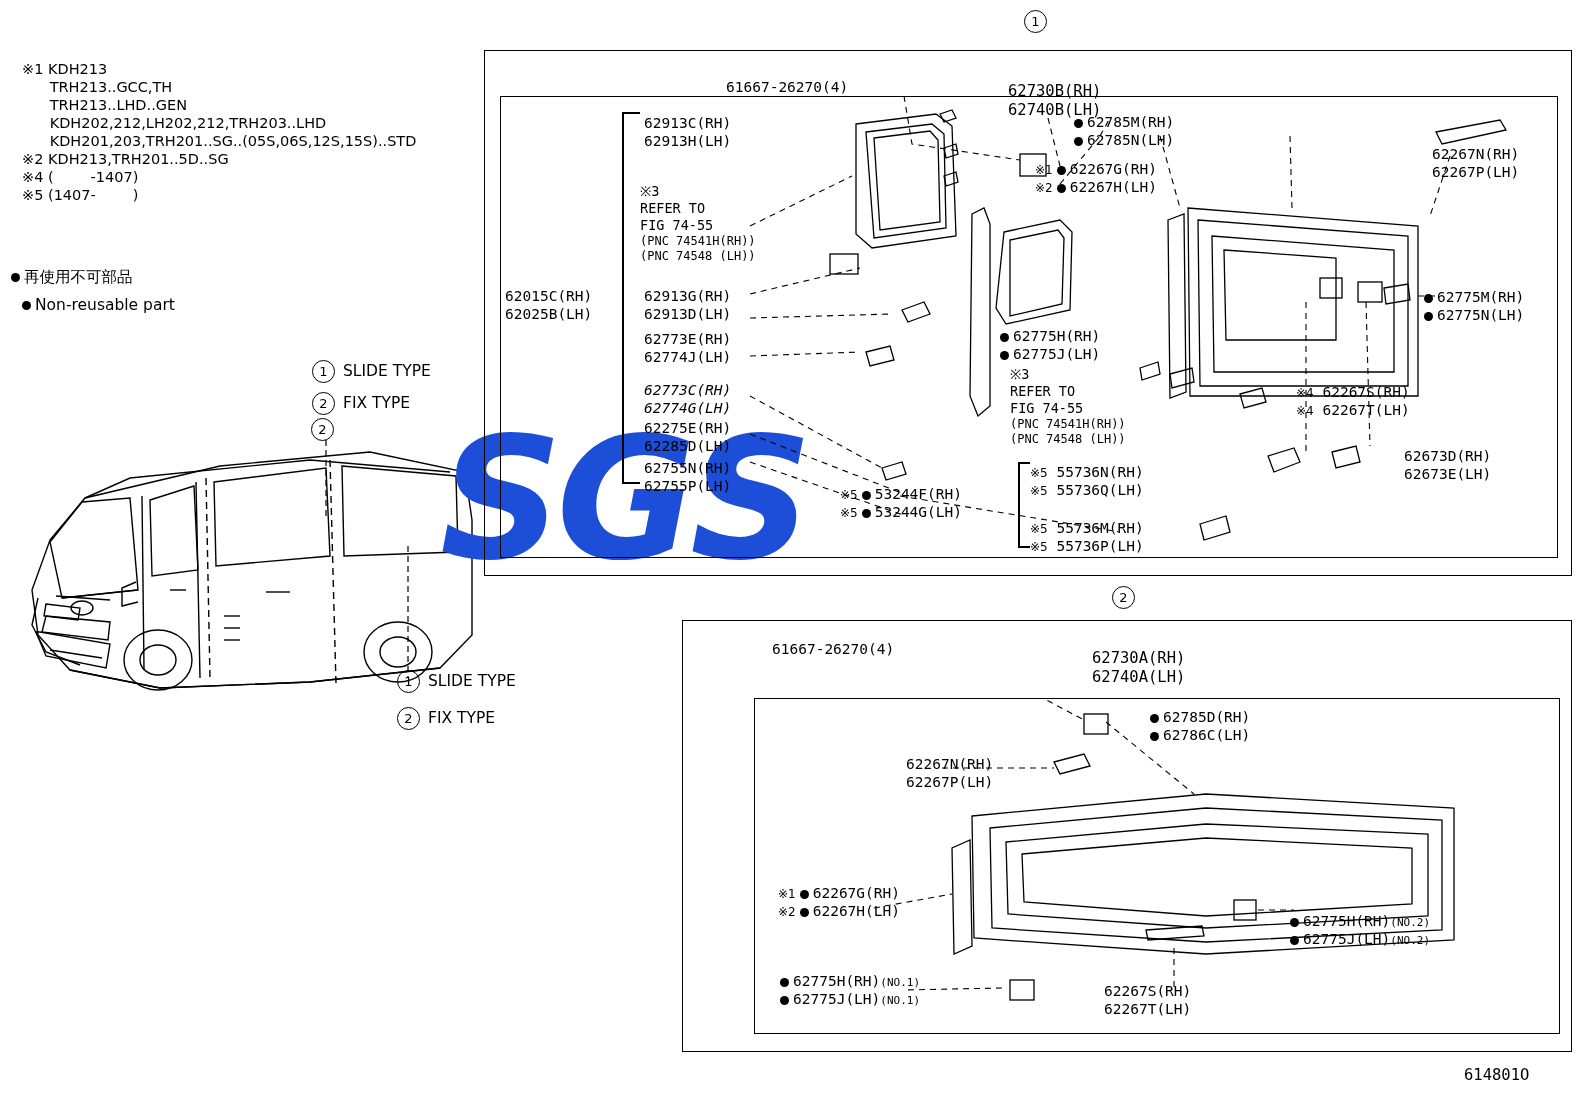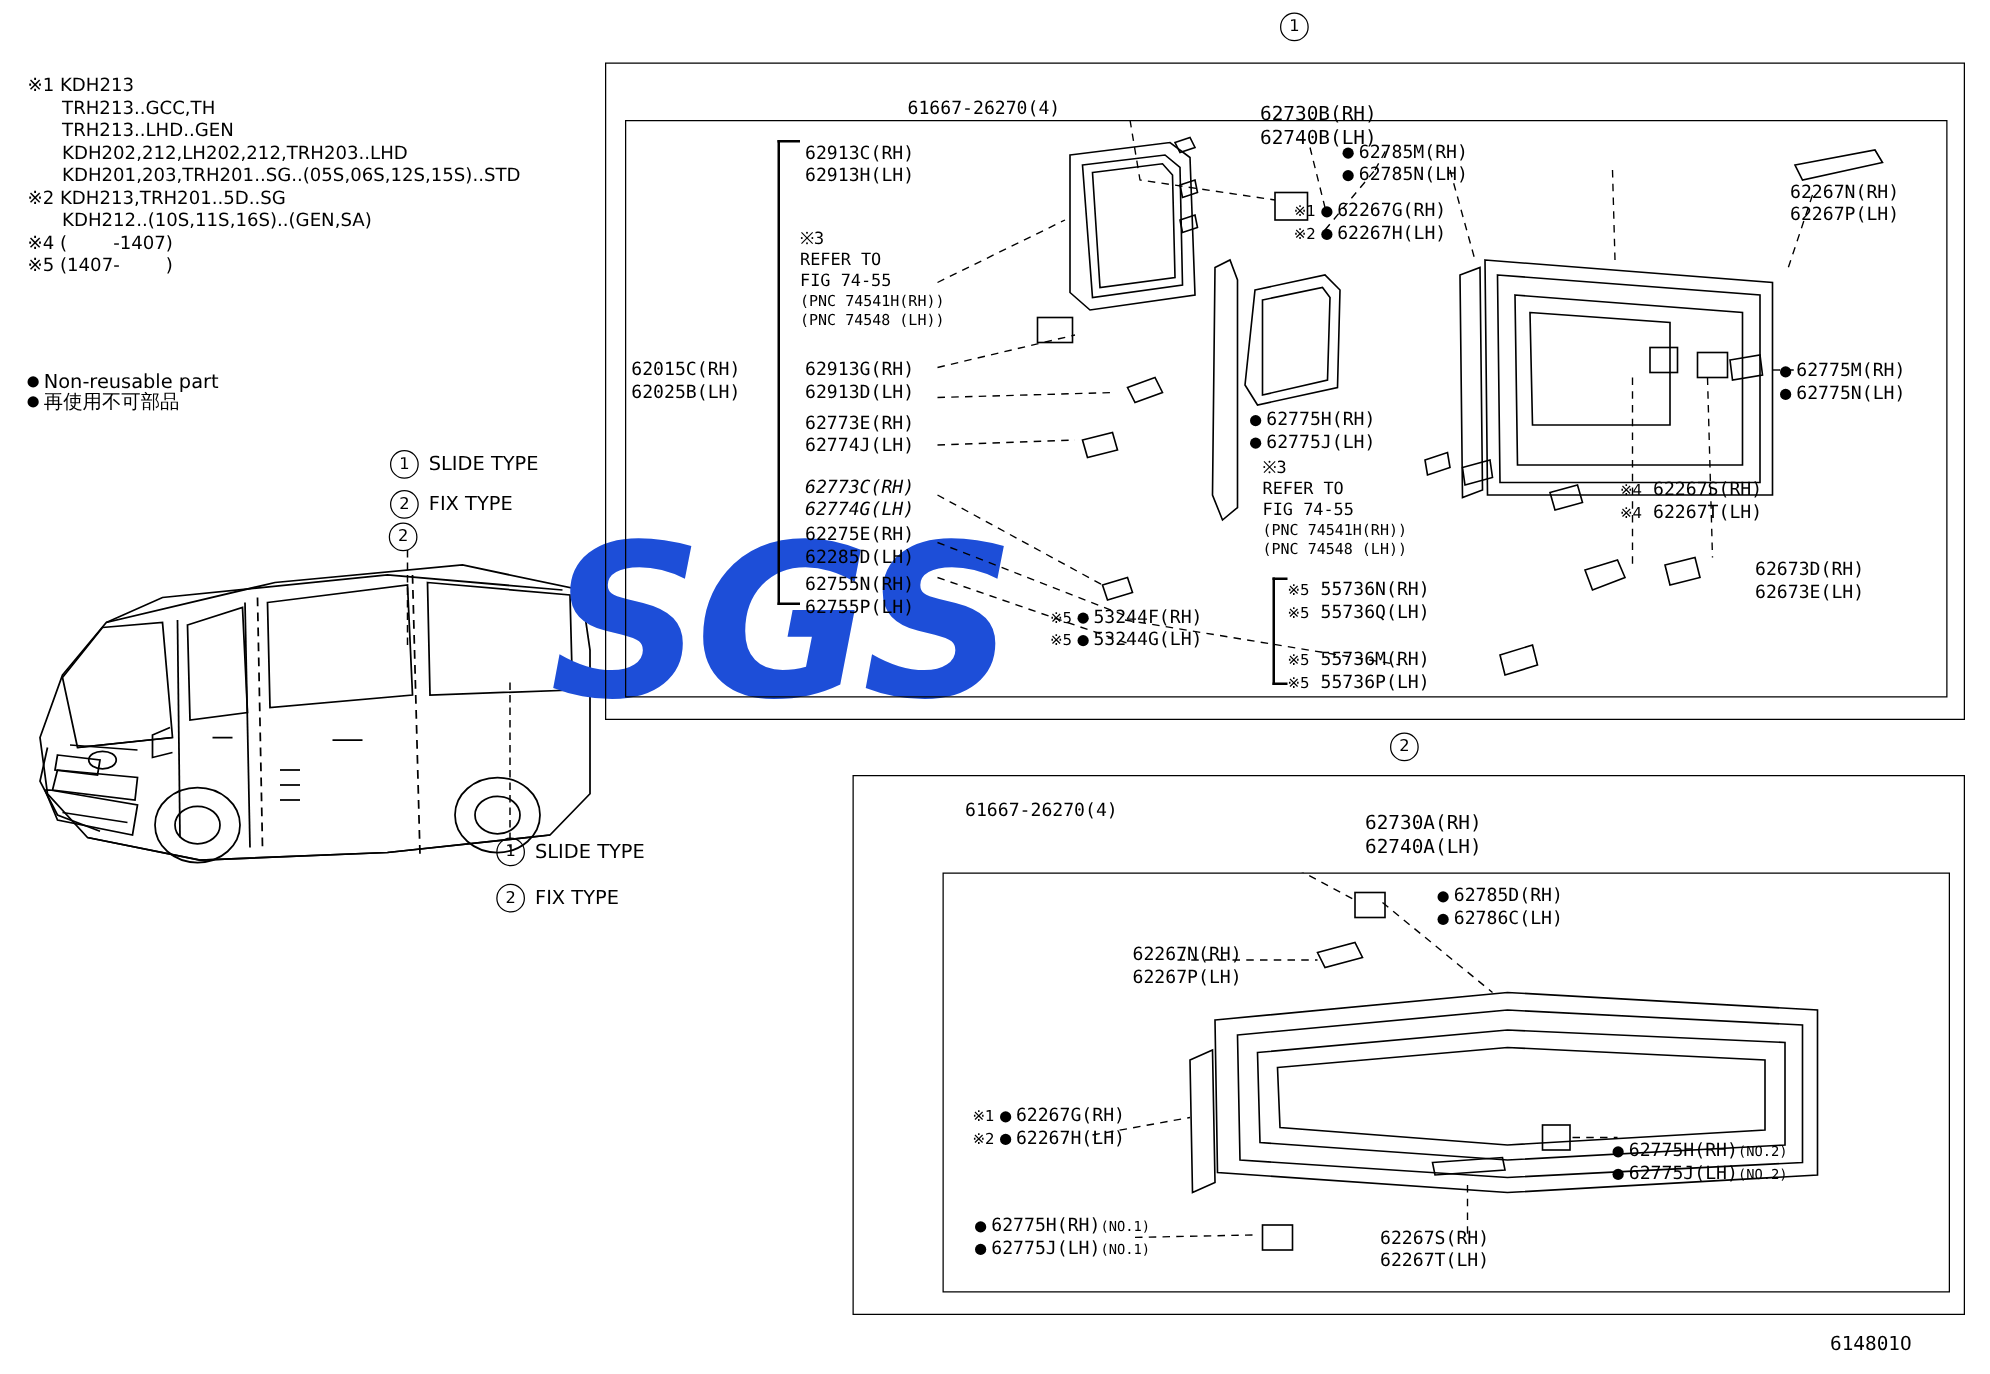--- a/index.html
+++ b/index.html
@@ -29,26 +29,25 @@
 </head>
 <body>
 
 <div class="abs sans t14" style="left:22px;top:60px;width:440px;">
   <div class="lbl">※1 KDH213</div>
   <div class="lbl">      TRH213..GCC,TH</div>
   <div class="lbl">      TRH213..LHD..GEN</div>
   <div class="lbl">      KDH202,212,LH202,212,TRH203..LHD</div>
   <div class="lbl">      KDH201,203,TRH201..SG..(05S,06S,12S,15S)..STD</div>
   <div class="lbl">※2 KDH213,TRH201..5D..SG</div>
-  <div class="lbl">      KDH212..(10S,11S,16S)..(GEN,SA)</div>
   <div class="lbl">※4 (        -1407)</div>
   <div class="lbl">※5 (1407-        )</div>
 </div>
 
-<div class="abs sans t15" style="left:22px;top:268px;margin-top:44px;">
+<div class="abs sans t15" style="left:11px;top:268px;">
   <span class="dot"></span><span>再使用不可部品</span>
 </div>
 <div class="abs sans t15" style="left:22px;top:296px;">
   <span class="dot"></span><span>Non-reusable part</span>
 </div>
 
 <div class="abs" style="left:312px;top:360px;display:flex;align-items:center;gap:8px;">
   <span class="circnum">1</span>
   <span class="sans t15">SLIDE TYPE</span>
 </div>

